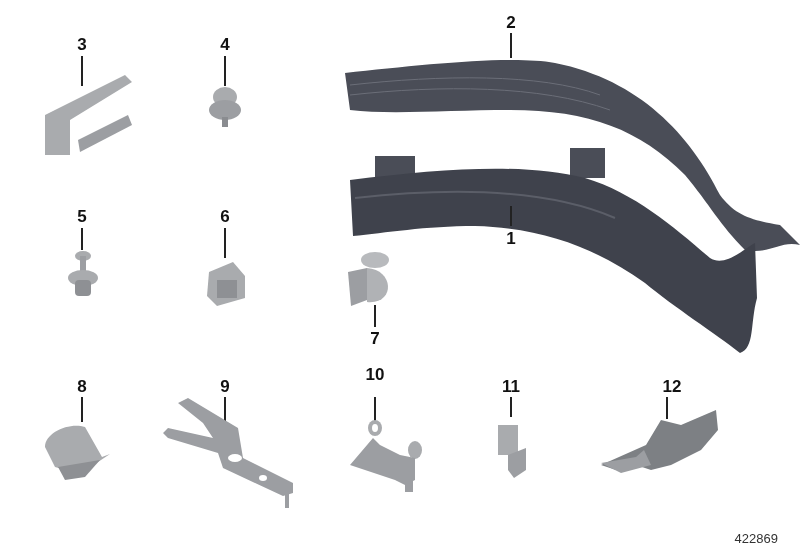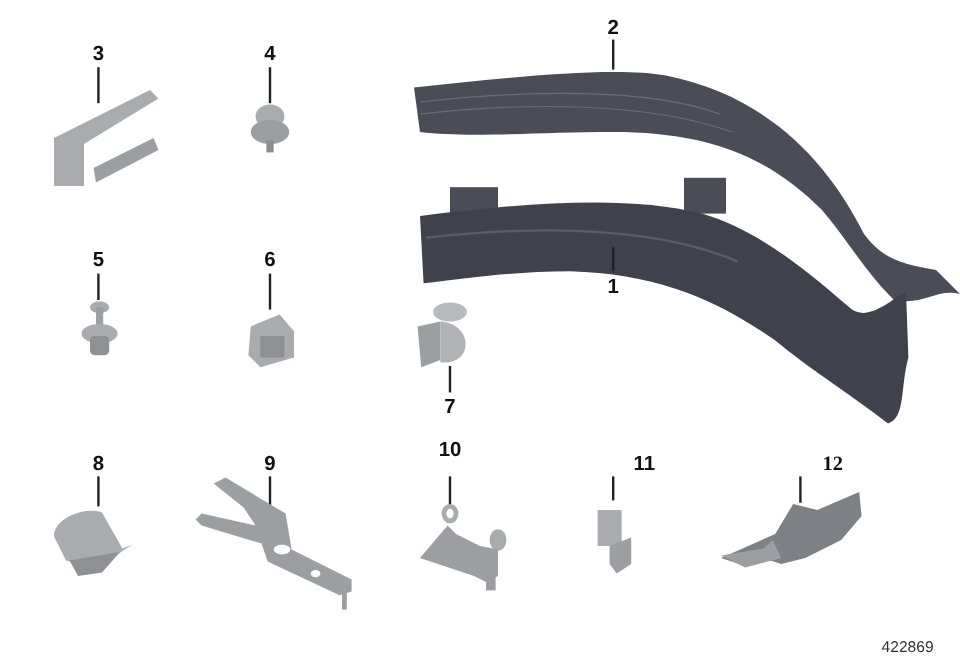--- a/index.html
+++ b/index.html
@@ -109,30 +109,30 @@
 <div class="part" style="left:345px;top:420px;">
   <svg width="80" height="80" viewBox="0 0 80 80">
     <ellipse cx="30" cy="8" rx="7" ry="8" fill="#a9abae"></ellipse>
     <ellipse cx="30" cy="8" rx="3" ry="4" fill="#ffffff"></ellipse>
     <ellipse cx="70" cy="30" rx="7" ry="9" fill="#a9abae"></ellipse>
     <path d="M5 45 L 28 18 L 35 25 L 55 35 L 70 38 L 70 60 L 60 65 L 50 60 Z" fill="#9c9ea2"></path>
     <rect x="60" y="58" width="8" height="14" fill="#9c9ea2"></rect>
   </svg>
 </div>
 
-<div class="label" style="left:511px;top:378px;margin-left:26px;">11</div>
+<div class="label" style="left:511px;top:378px;">11</div>
 <div class="leader" style="left:510px;top:397px;height:20px;"></div>
 <div class="part" style="left:494px;top:420px;">
   <svg width="40" height="60" viewBox="0 0 40 60">
     <rect x="4" y="5" width="20" height="30" fill="#a9abae"></rect>
     <path d="M14 35 L 32 28 L 32 50 L 20 58 L 14 50 Z" fill="#9c9ea2"></path>
   </svg>
 </div>
 
-<div class="label" style="left:694px;top:378px;font-family:Liberation Serif, serif;">12</div>
+<div class="label" style="left:672px;top:378px;">12</div>
 <div class="leader" style="left:666px;top:397px;height:22px;"></div>
 <div class="part" style="left:596px;top:405px;">
   <svg width="125" height="75" viewBox="0 0 125 75">
     <path d="M50 40 L 65 15 L 85 20 L 120 5 L 122 25 L 105 45 L 75 60 L 55 65 L 40 60 L 20 65 L 5 60 Z" fill="#7d8084"></path>
     <path d="M5 58 L 40 52 L 48 45 L 55 60 L 25 68 Z" fill="#9c9ea2"></path>
   </svg>
 </div>
 
 <div class="refno">422869</div>
 

